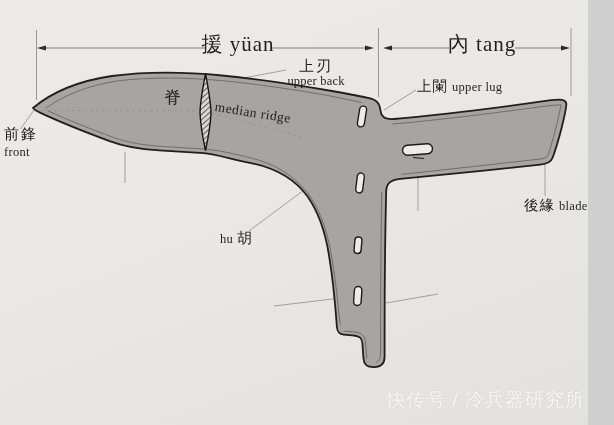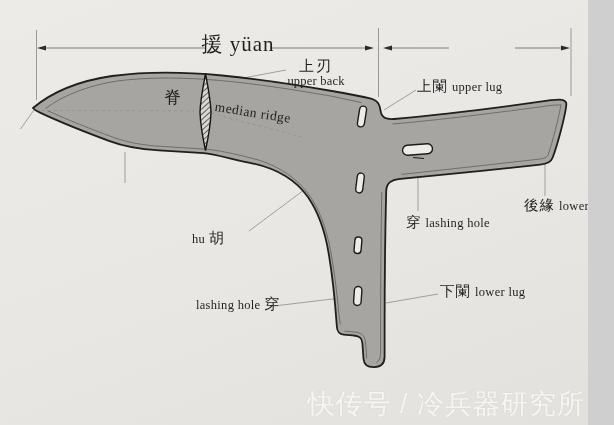--- a/index.html
+++ b/index.html
@@ -13,21 +13,21 @@
   .ctr{transform:translateX(-50%);text-align:center;}
   .dim{font-size:21px;letter-spacing:1px;}
   .zh15{font-size:15px;letter-spacing:2px;text-align:center;}
   .zh14{font-size:14.5px;letter-spacing:1px;}
   .en12{font-size:12.5px;letter-spacing:0.3px;}
   .stack .en12{display:block;letter-spacing:0.2px;}
   .rot{transform:rotate(9deg);transform-origin:left top;font-size:13.5px;letter-spacing:0.5px;}
   .title{font-size:25px;letter-spacing:6px;color:#2d2d2d;}
   .watermark{
     font-family:"Liberation Sans","DejaVu Sans",sans-serif;
-    font-size:27px;color:#f8f7f4;opacity:.95;letter-spacing:1px;
+    font-size:19px;color:#f8f7f4;opacity:.95;letter-spacing:1px;
     text-shadow:0 0 2px rgba(120,120,120,.15);
   }
 </style>
 </head>
 <body>
 
 <div class="stage">
 
   <svg width="614" height="425" viewBox="0 0 614 425">
     <defs>
@@ -131,64 +131,60 @@
       <rect x="402.5" y="144.5" width="30" height="10" rx="5" transform="rotate(-4 417.5 149.5)"></rect>
     </g>
     <line x1="413" y1="157.5" x2="424" y2="158.5" stroke="#1c1c1c" stroke-width="1"></line>
   </svg>
 
   <div class="lbl dim ctr" style="left:238px;top:33px;">
     <span>援</span>
     <span>yüan</span>
   </div>
 
+  <div class="lbl dim ctr" style="left:482px;top:33px;">
+    <span>內</span>
+    <span>tang</span>
+  </div>
 
   <div class="lbl ctr stack" style="left:316px;top:58px;">
     <span class="zh15">上刃</span>
     <span class="en12">upper back</span>
   </div>
 
   <div class="lbl zh15" style="left:164px;top:89px;font-size:17px;">
     <span>脊</span>
   </div>
 
   <div class="lbl rot" style="left:216px;top:100px;">
     <span>median ridge</span>
   </div>
 
+  <div class="lbl" style="left:4px;top:126px;">
+    <span class="zh15">前鋒</span><br>
+    <span class="en12">front</span>
+  </div>
 
 
-  <div class="lbl" style="left:192px;top:230px;">
+  <div class="lbl" style="left:220px;top:230px;">
     <span class="en12">hu</span>
     <span class="zh15">胡</span>
   </div>
 
-  <div class="lbl" style="left:196px;top:296px;">
-    <span class="en12">lashing hole</span>
-    <span class="zh15">穿</span>
-  </div>
 
   <div class="lbl" style="left:417px;top:78px;">
     <span class="zh14">上闌</span>
     <span class="en12">upper lug</span>
   </div>
 
-  <div class="lbl" style="left:406px;top:214px;">
-    <span class="zh14">穿</span>
-    <span class="en12">lashing hole</span>
-  </div>
 
   <div class="lbl" style="left:524px;top:197px;">
     <span class="zh14">後緣</span>
-    <span class="en12">lower</span>
+    <span class="en12">blade</span>
   </div>
 
-  <div class="lbl" style="left:440px;top:283px;">
-    <span class="zh14">下闌</span>
-    <span class="en12">lower lug</span>
-  </div>
 
 
   <div class="lbl watermark" style="right:3px;top:390px;">
     <span>快传号 / 冷兵器研究所</span>
   </div>
 
 </div>
 
 </body></html>

